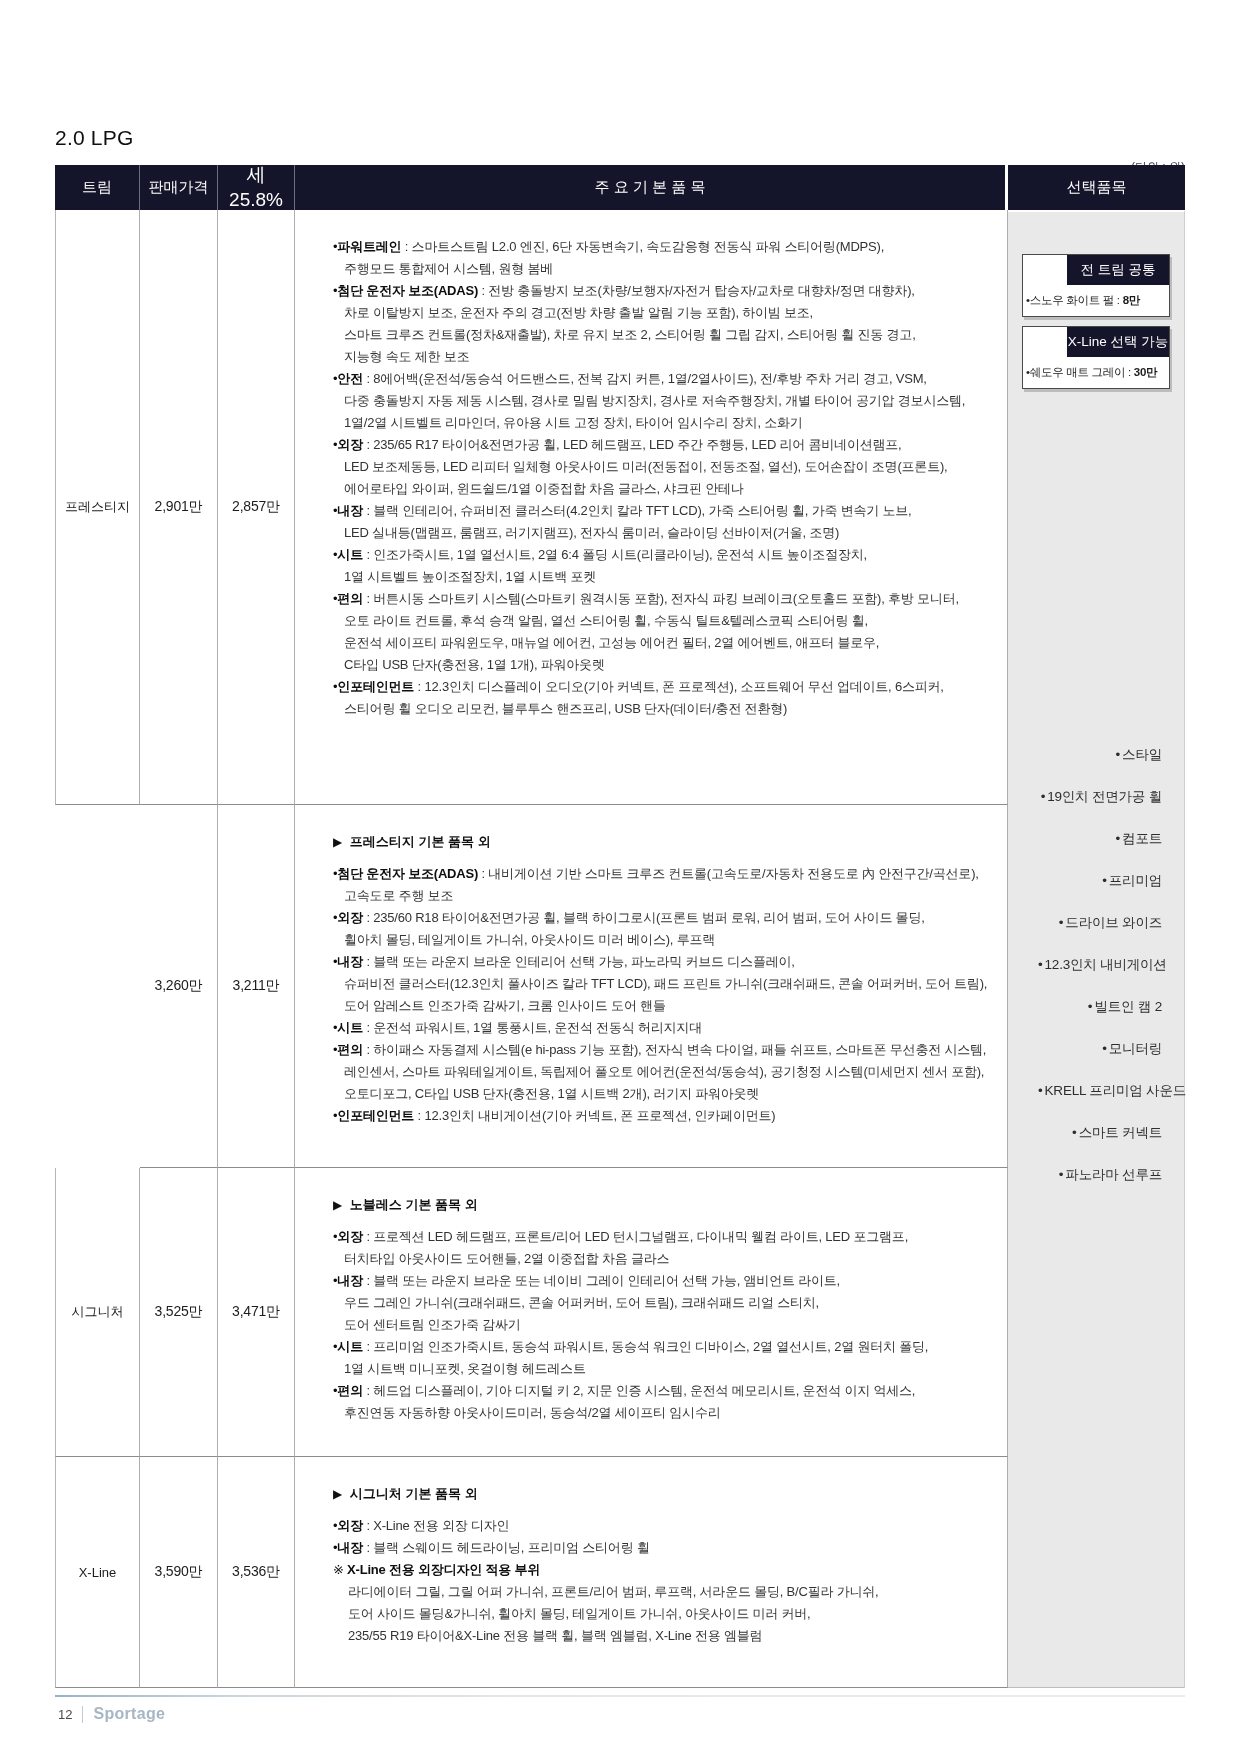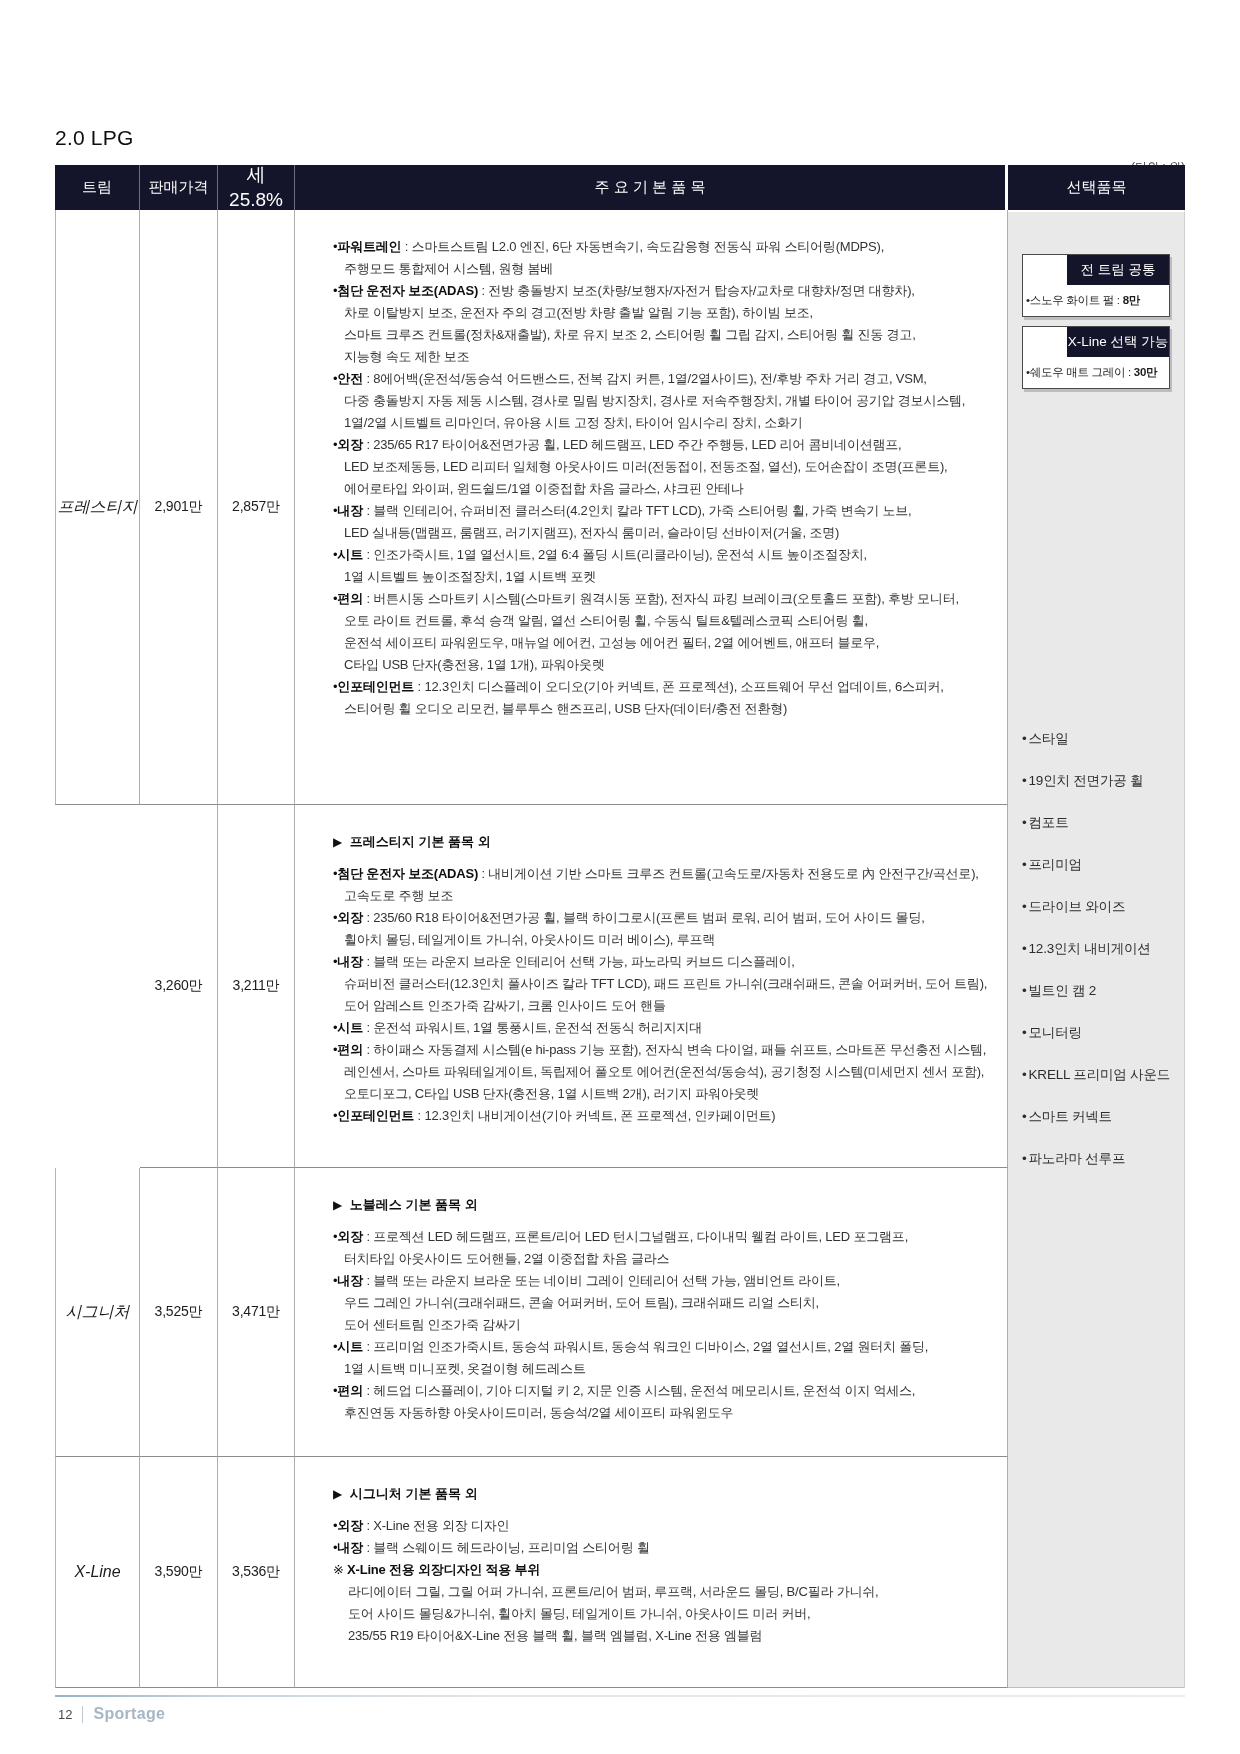--- a/index.html
+++ b/index.html
@@ -21,21 +21,21 @@
     background:#14142a;color:#fff;display:flex;flex-direction:column;
     align-items:center;justify-content:center;font-size:15px;
     border-right:1px solid rgba(255,255,255,.38);box-sizing:border-box;grid-row:1;
   }
   .hcell.h-features{border-right:3px solid #ffffff;}
   .hcell.h-options{border-right:none;}
   .hcell .tax-sub{font-size:19px;line-height:1.3;text-align:center;}
 
   .cell{box-sizing:border-box;border-bottom:1px solid #8c8c8c;border-right:1px solid #aeaeae;overflow:hidden;background:#fff;}
   .col1{border-left:1px solid #b5b5b5;}
-  .trim-cell{display:flex;align-items:center;justify-content:center;font-size:16px;color:#1c1c1c;text-align:center;font-style:italic;}
+  .trim-cell{display:flex;align-items:center;justify-content:center;font-size:13px;color:#1c1c1c;text-align:center;}
   .price-cell{display:flex;align-items:center;justify-content:center;font-size:14px;color:#1c1c1c;letter-spacing:-.2px;}
 
   .features-cell{padding:26px 4px 0 38px;font-size:13px;line-height:22px;color:#333;}
   .intro{font-weight:bold;color:#101010;margin-bottom:10px;white-space:nowrap;}
   .intro .tri{font-size:12px;margin-right:4px;}
   .feature{padding-left:11px;}
   .fline{white-space:nowrap;letter-spacing:-.2px;}
   .fline.first{margin-left:-11px;}
   .fline.ncont{margin-left:4px;}
   .flabel{font-weight:bold;color:#0e0e0e;}
@@ -43,21 +43,21 @@
 
   .options-panel{
     grid-column:5;grid-row:2 / span 4;background:#e9e9e9;
     box-sizing:border-box;border-bottom:1px solid #bdbdbd;border-right:1px solid #cfcfcf;
     position:relative;padding-top:42px;border-top:2px solid #ffffff;
   }
   .badge{width:146px;margin:0 auto 9px auto;border:1px solid #4a4a4a;background:#fff;box-shadow:2px 3px 0 rgba(110,110,110,.35);}
   .badge-title{background:#14142a;color:#fff;text-align:center;font-size:13.5px;padding:6px 0;margin-left:44px;}
   .badge-body{padding:8px 3px;font-size:11.5px;color:#1d1d1d;white-space:nowrap;letter-spacing:-.3px;text-align:left;}
   .badge-body .price{font-weight:bold;}
-  .options-list{position:absolute;top:516px;left:14px;right:6px;list-style:none;margin:0;padding:0;}
+  .options-list{position:absolute;top:516px;left:14px;right:6px;list-style:none;margin:16px;padding:0;text-align:right;}
   .options-list li{font-size:13.5px;line-height:22px;margin-bottom:20px;color:#2d2d2d;white-space:nowrap;letter-spacing:-.2px;}
   .options-list .obullet{margin-right:2px;}
 
   .footer-rule{position:absolute;left:55px;width:1130px;top:1695px;height:2px;
     background:linear-gradient(to right,#96b4c7 0%,#c9d4db 15%,#e4e6e8 40%,#ececec 100%);}
   .footer{position:absolute;left:58px;top:1705px;display:flex;align-items:center;}
   .page-num{font-size:13px;color:#4a4a4a;}
   .footer-div{width:1px;height:17px;background:#c2c9d1;margin:0 10px;}
   .brand{font-size:16px;font-weight:700;color:#a7b6c4;letter-spacing:.3px;}
 </style>
@@ -185,21 +185,21 @@
         <div class="fline first"><span class="bullet">•</span><span class="flabel">내장</span> : 블랙 또는 라운지 브라운 또는 네이비 그레이 인테리어 선택 가능, 앰비언트 라이트,</div>
         <div class="fline cont">우드 그레인 가니쉬(크래쉬패드, 콘솔 어퍼커버, 도어 트림), 크래쉬패드 리얼 스티치,</div>
         <div class="fline cont">도어 센터트림 인조가죽 감싸기</div>
       </div>
       <div class="feature">
         <div class="fline first"><span class="bullet">•</span><span class="flabel">시트</span> : 프리미엄 인조가죽시트, 동승석 파워시트, 동승석 워크인 디바이스, 2열 열선시트, 2열 원터치 폴딩,</div>
         <div class="fline cont">1열 시트백 미니포켓, 옷걸이형 헤드레스트</div>
       </div>
       <div class="feature">
         <div class="fline first"><span class="bullet">•</span><span class="flabel">편의</span> : 헤드업 디스플레이, 기아 디지털 키 2, 지문 인증 시스템, 운전석 메모리시트, 운전석 이지 억세스,</div>
-        <div class="fline cont">후진연동 자동하향 아웃사이드미러, 동승석/2열 세이프티 파워윈도우</div>
+        <div class="fline cont">후진연동 자동하향 아웃사이드미러, 동승석/2열 세이프티 임시수리</div>
       </div>
     </div>
     <div class="cell col1 trim-cell" style="grid-area: 5 / 1;">X-Line</div>
     <div class="cell price-cell" style="grid-area: 5 / 2;">3,590만</div>
     <div class="cell price-cell" style="grid-area: 5 / 3;">3,536만</div>
     <div class="cell features-cell" style="grid-area: 5 / 4;">
       <div class="intro"><span class="tri">▶</span> 시그니처 기본 품목 외</div>
       <div class="feature">
         <div class="fline first"><span class="bullet">•</span><span class="flabel">외장</span> : X-Line 전용 외장 디자인</div>
       </div>

